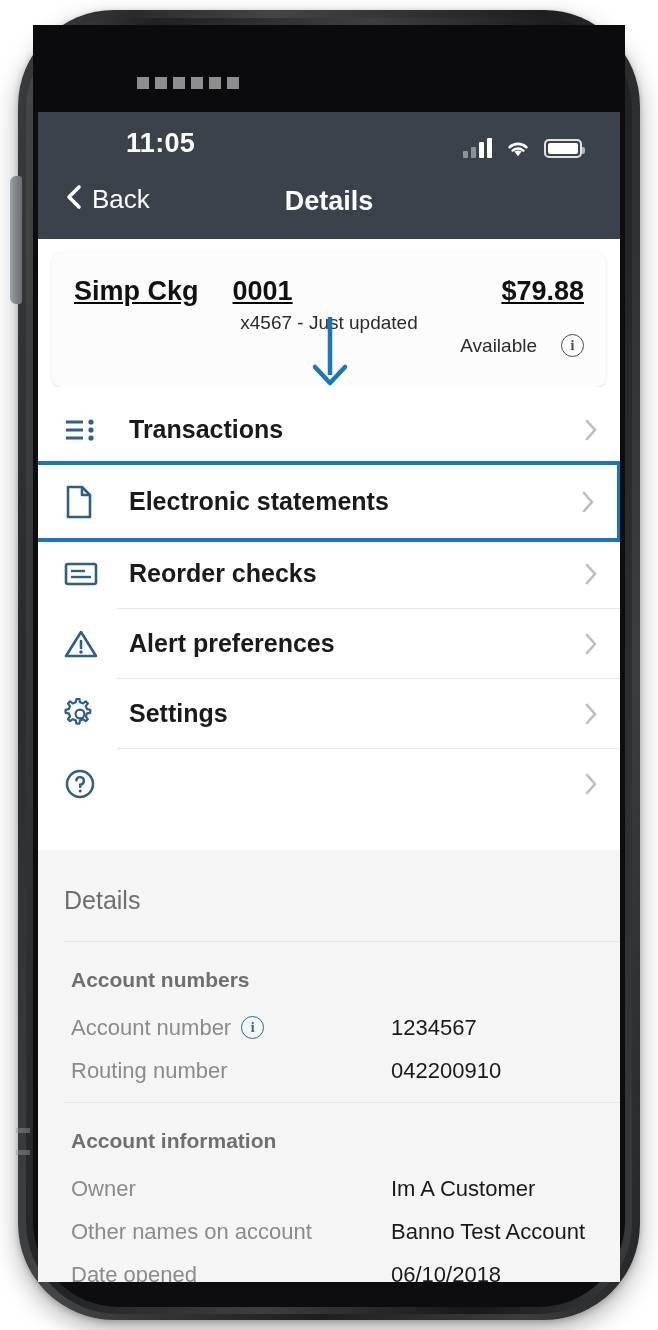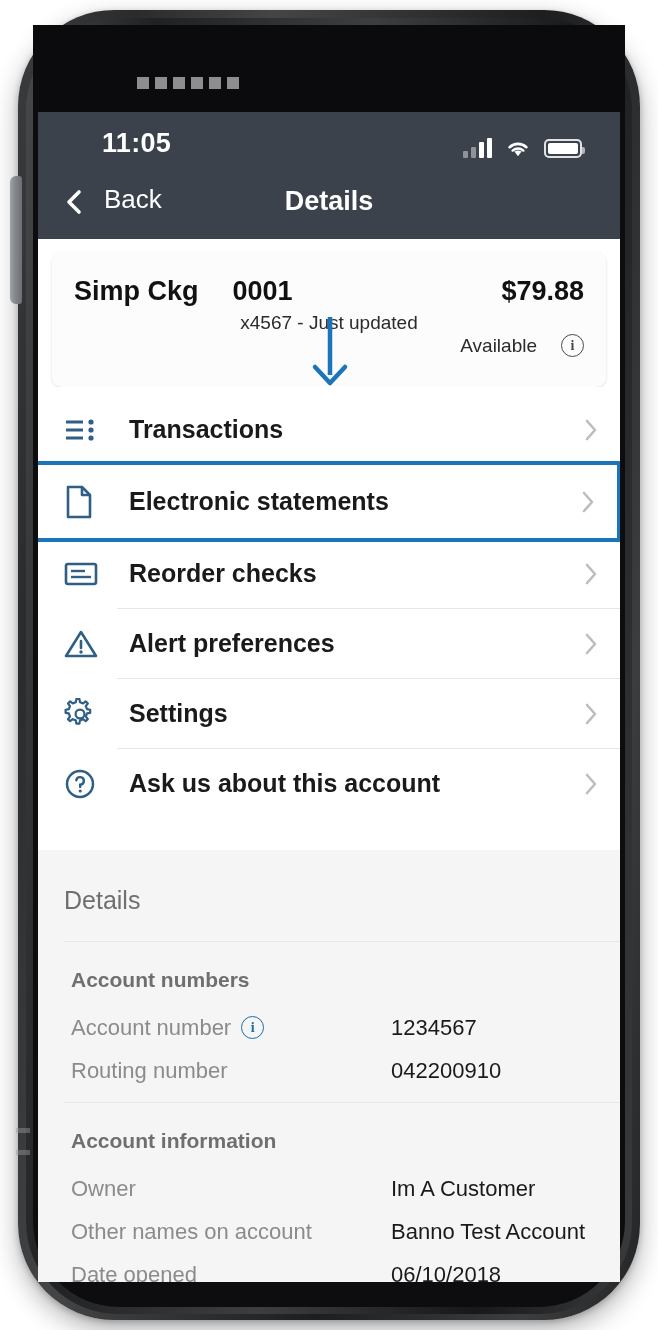--- a/index.html
+++ b/index.html
@@ -61,21 +61,21 @@
     position: absolute; left: 104px; top: 52px;
     display: flex; gap: 6px;
   }
   .speaker-grille i { display:block; width: 12px; height: 12px; background: #8e8e8e; }
 
   
   .statusbar {
     height: 62px; background: #3c424c; position: relative;
   }
   .clock {
-    position: absolute; left: 64px; top: 16px;
+    position: absolute; left: 88px; top: 16px;
     color: #fff; font-size: 27px; font-weight: bold; letter-spacing: .3px;
   }
   .status-icons {
     position: absolute; right: 38px; top: 20px;
     display: flex; align-items: flex-end; gap: 13px; height: 26px;
   }
   .bars { display: flex; align-items: flex-end; gap: 3px; height: 20px; }
   .bars i { width: 5px; background: #fff; border-radius: 1px; }
   .bars i:nth-child(1){ height: 7px;  background:#8d929b; }
   .bars i:nth-child(2){ height: 11px; background:#8d929b; }
@@ -91,38 +91,38 @@
     background: rgba(255,255,255,.6); border-radius: 0 2px 2px 0;
   }
   .batt i { display:block; width: 100%; height: 100%; background:#fff; border-radius: 2px; }
 
   
   .navbar {
     height: 65px; background: #3c424c; position: relative;
   }
   .back {
     position: absolute; left: 28px; top: 10px;
-    display: flex; align-items: flex-end; gap: 22px; color: #fff; cursor: pointer;
+    display: flex; align-items: flex-start; gap: 10px; color: #fff; cursor: pointer;
   }
   .back-chev { width: 16px; height: 26px; }
   .back-label { font-size: 26px; font-weight: 500; }
   .nav-title {
     position: absolute; left: 0; right: 0; top: 12px; text-align: center;
     color:#fff; font-size: 27px; font-weight: bold;
   }
 
   
   .card-wrap { background:#ffffff; padding: 13px 14px 0 14px; }
   .acct-card {
     background:#fcfcfc; border-radius: 10px;
     box-shadow: 0 1px 3px rgba(0,0,0,.13);
     padding: 24px 22px 30px 22px;
     min-height: 118px;
   }
-  .acct-row1 { display:flex; align-items: center; }
+  .acct-row1 { display:flex; align-items: center; text-decoration: underline; }
   .acct-name { font-size: 27px; font-weight: bold; color:#111; }
   .acct-num  { font-size: 27px; font-weight: bold; color:#111; margin-left: 34px; }
   .acct-bal  { margin-left:auto; font-size: 27px; font-weight: bold; color:#111; }
   .acct-row2 { display:flex; align-items:center; margin-top: 5px; flex-direction: column; }
   .acct-sub { font-size: 19px; color:#2b2b2b; }
   .acct-avail-wrap { margin-left:auto; display:flex; align-items:center; gap: 24px; }
   .acct-avail { font-size: 19px; color:#2b2b2b; }
   .info-circle {
     width:23px;height:23px;border-radius:50%;border:1.6px solid #4a4a4a;
     display:flex;align-items:center;justify-content:center;
@@ -338,21 +338,20 @@
       <div class="divider"></div>
 
       <div class="menu-item">
         <span class="menu-icon">
           <svg width="32" height="32" viewBox="0 0 32 32">
             <circle cx="16" cy="16" r="13" stroke="#2f5f86" stroke-width="2.5" fill="none"></circle>
             <path d="M12.3 12.2 a3.8 3.8 0 1 1 3.9 4.5 v2.2" stroke="#2f5f86" stroke-width="2.4" fill="none" stroke-linecap="round"></path>
             <circle cx="16.2" cy="23" r="1.6" fill="#2f5f86"></circle>
           </svg>
         </span>
-        <span class="menu-label">Ask us about this account</span>
         <span class="menu-chev">
           <svg width="14" height="24" viewBox="0 0 14 24">
             <polyline points="3,3 11,12 3,21" stroke="#bdbdbd" stroke-width="2.6" fill="none" stroke-linecap="round" stroke-linejoin="round"></polyline>
           </svg>
         </span>
       </div>
       <div style="height:32px;background:#fff;"></div>
     </div>
 
     <div class="details">

